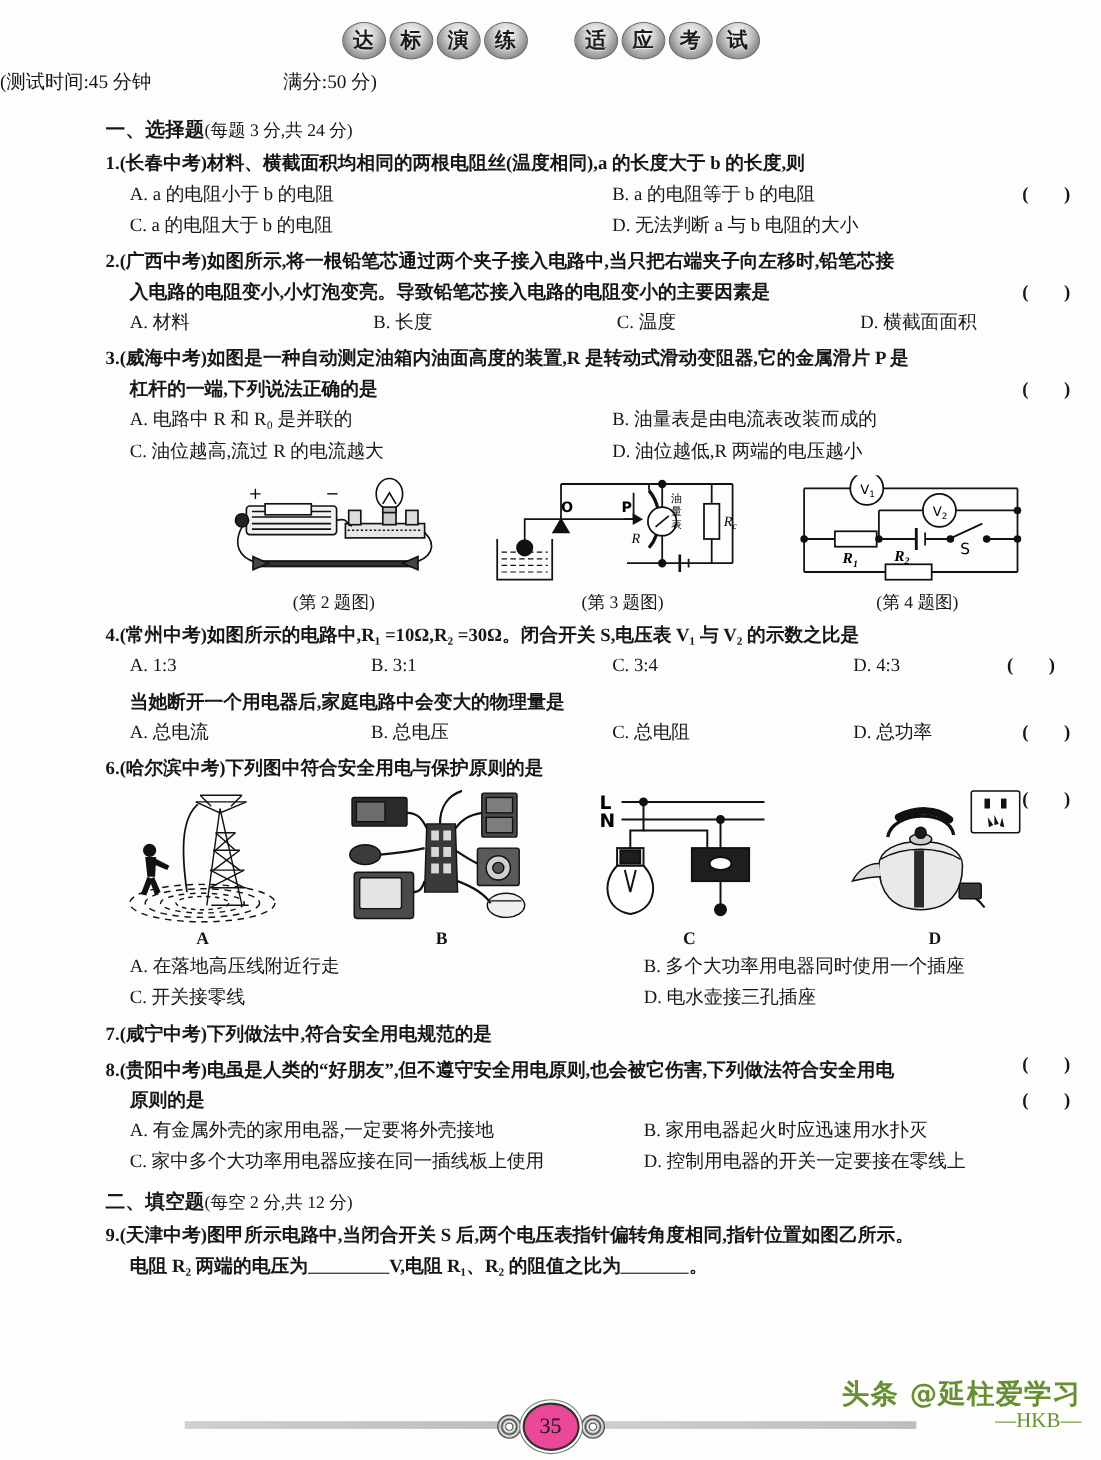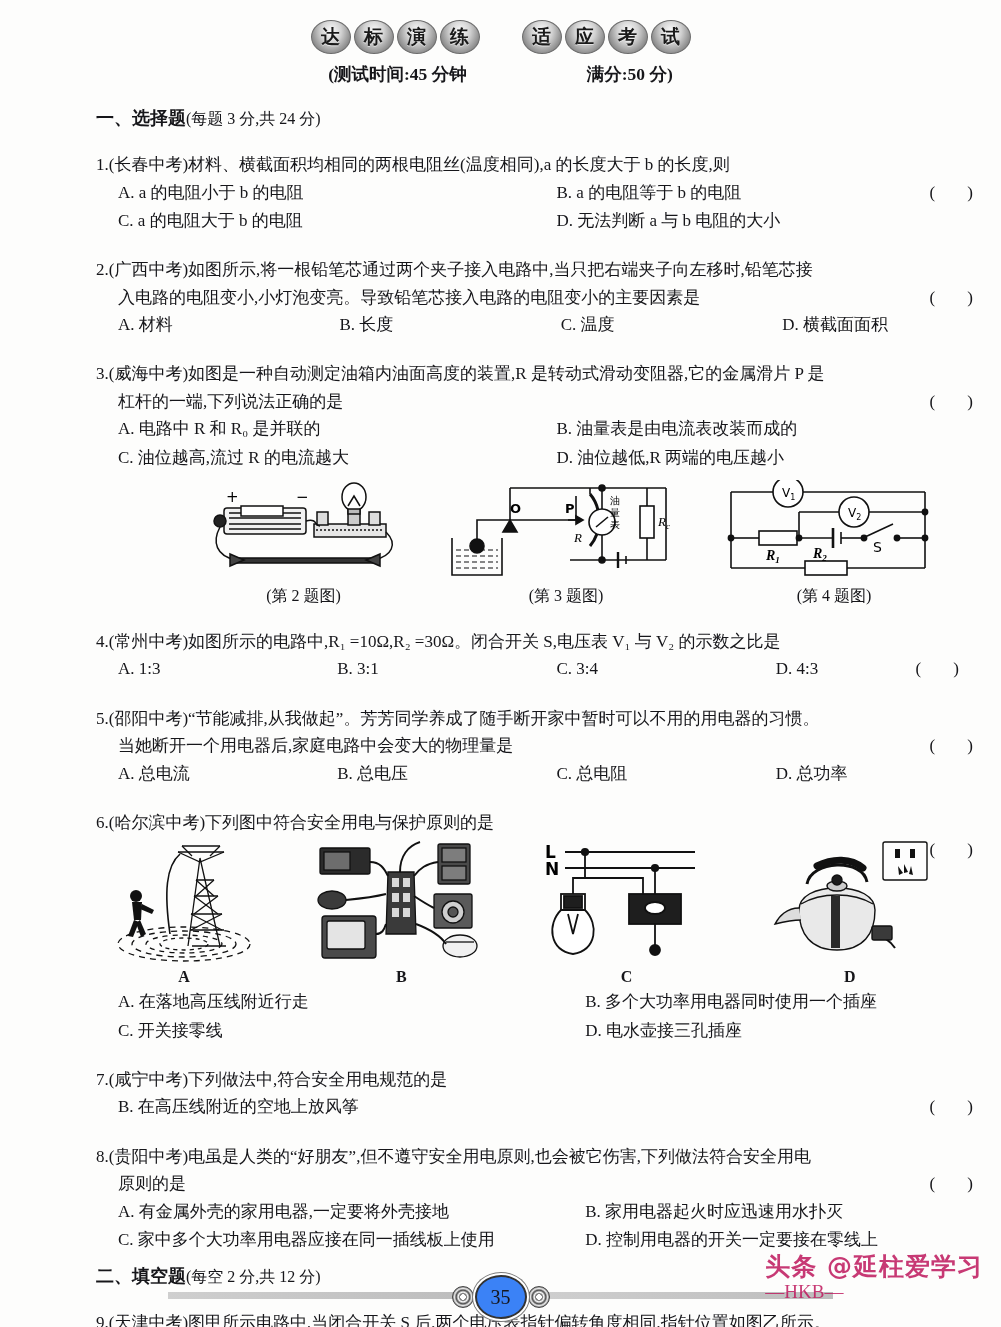--- a/index.html
+++ b/index.html
@@ -21,28 +21,28 @@
   .bchar {
     width: 40px; height: 34px; border-radius: 50%;
     background: radial-gradient(ellipse at 50% 32%, #fbfbfb 0%, #d2d2d2 38%, #8f8f8f 72%, #5e5e5e 100%);
     border: 1px solid #6d6d6d;
     color: #1a1a1a;
     font-family: "DejaVu Sans", sans-serif;
     font-weight: bold; font-size: 19px;
     display: flex; align-items: center; justify-content: center;
     text-shadow: 0 1px 0 rgba(255,255,255,.55);
   }
-  .subhdr { display: flex; justify-content: center; gap: 120px; margin-top: 8px; font-size: 17.5px; font-weight: bold; }
+  .subhdr { display: flex; gap: 120px; margin-top: 8px; font-size: 17.5px; }
 
   
   .content { padding: 10px 6px 0 96px; }
   .sec-title { font-weight: bold; font-size: 18px; margin: 10px 0 4px 0; }
   .sec-title .note { font-weight: normal; font-size: 16px; }
 
-  .q { position: relative; margin-top: 21px; font-size: 17px; line-height: 1.62; }
+  .q { position: relative; margin-top: 5px; font-size: 17px; line-height: 1.62; font-weight: bold; }
   .q .stem { padding-right: 108px; }
   .q .cont { padding-left: 22px; padding-right: 108px; }
   .brk { position: absolute; right: 8px; font-size: 17px; letter-spacing: 14px; }
 
   .opts { padding-left: 22px; display: flex; font-size: 17px; line-height: 1.66; }
   .opts.two > div { width: 50%; }
   .opts.two.narrow > div:first-child { width: 57%; }
   .opts.four > div { width: 25%; }
   .opts.four.w2 > div:nth-child(1) { width: 26%; }
   .opts.four.w2 > div:nth-child(2) { width: 26%; }
@@ -70,28 +70,28 @@
            background: linear-gradient(90deg, #cfcfcf, #bdbdbd); }
   .frule.l { left: 168px; width: 300px; }
   .frule.r { right: 168px; width: 300px; }
   .pagenum { position: absolute; left: 50%; transform: translateX(-50%); bottom: 2px;
              display: flex; align-items: center; gap: 1px; }
   .orn { width: 22px; height: 22px; border-radius: 50%;
          background: radial-gradient(circle at 50% 50%, #fff 18%, #555 22%, #fff 34%, #4a4a4a 48%, #e8e8e8 60%, #555 80%, #f5f5f5 100%);
          border: 1px solid #444; }
   .pnum { width: 52px; height: 44px; border-radius: 50%;
           display: flex; align-items: center; justify-content: center;
-          font-size: 20px; background: #3b82f6;
+          font-size: 20px; background: #ec4899;
           border: 2px solid #333;
           box-shadow: 0 0 0 2px #fff, 0 0 0 3px #7a7a7a;
           position: relative; }
 
   
-  .wm { position: absolute; right: 18px; bottom: 24px; text-align: left;
-        color: #be185d; font-family: "DejaVu Sans", sans-serif; opacity: .85; }
+  .wm { position: absolute; right: 18px; bottom: 24px; text-align: right;
+        color: #4d7c0f; font-family: "DejaVu Sans", sans-serif; opacity: .85; }
   .wm .l1 { font-size: 25px; font-weight: bold; letter-spacing: 1px; }
   .wm .l2 { font-size: 19px; margin-top: -2px; font-family: "Liberation Serif", serif; }
 
   svg { display: block; }
 </style>
 </head>
 <body>
 
 <div class="page">
 
@@ -305,21 +305,20 @@
       <span class="brk" style="right:22px">( )</span>
     </div>
     <div class="opts four">
       <div>A. 1:3</div>
       <div>B. 3:1</div>
       <div>C. 3:4</div>
       <div>D. 4:3</div>
     </div>
 
     <div class="q">
-      <div class="stem"><span>5.</span><span>(邵阳中考)</span><span>“节能减排,从我做起”。芳芳同学养成了随手断开家中暂时可以不用的用电器的习惯。</span></div>
       <div class="cont">当她断开一个用电器后,家庭电路中会变大的物理量是</div>
       <span class="brk" style="top:1.62em">( )</span>
     </div>
     <div class="opts four">
       <div>A. 总电流</div>
       <div>B. 总电压</div>
       <div>C. 总电阻</div>
       <div>D. 总功率</div>
     </div>
 
@@ -495,21 +494,20 @@
     <div class="opts two narrow">
       <div>C. 开关接零线</div>
       <div>D. 电水壶接三孔插座</div>
     </div>
 
     <div class="q">
       <div class="stem"><span>7.</span><span>(咸宁中考)</span><span>下列做法中,符合安全用电规范的是</span></div>
       <span class="brk">( )</span>
     </div>
     <div class="opts two narrow">
-      <div>B. 在高压线附近的空地上放风筝</div>
     </div>
 
     <div class="q">
       <div class="stem"><span>8.</span><span>(贵阳中考)</span><span>电虽是人类的“好朋友”,但不遵守安全用电原则,也会被它伤害,下列做法符合安全用电</span></div>
       <div class="cont">原则的是</div>
       <span class="brk" style="top:1.62em">( )</span>
     </div>
     <div class="opts two narrow">
       <div>A. 有金属外壳的家用电器,一定要将外壳接地</div>
       <div>B. 家用电器起火时应迅速用水扑灭</div>

